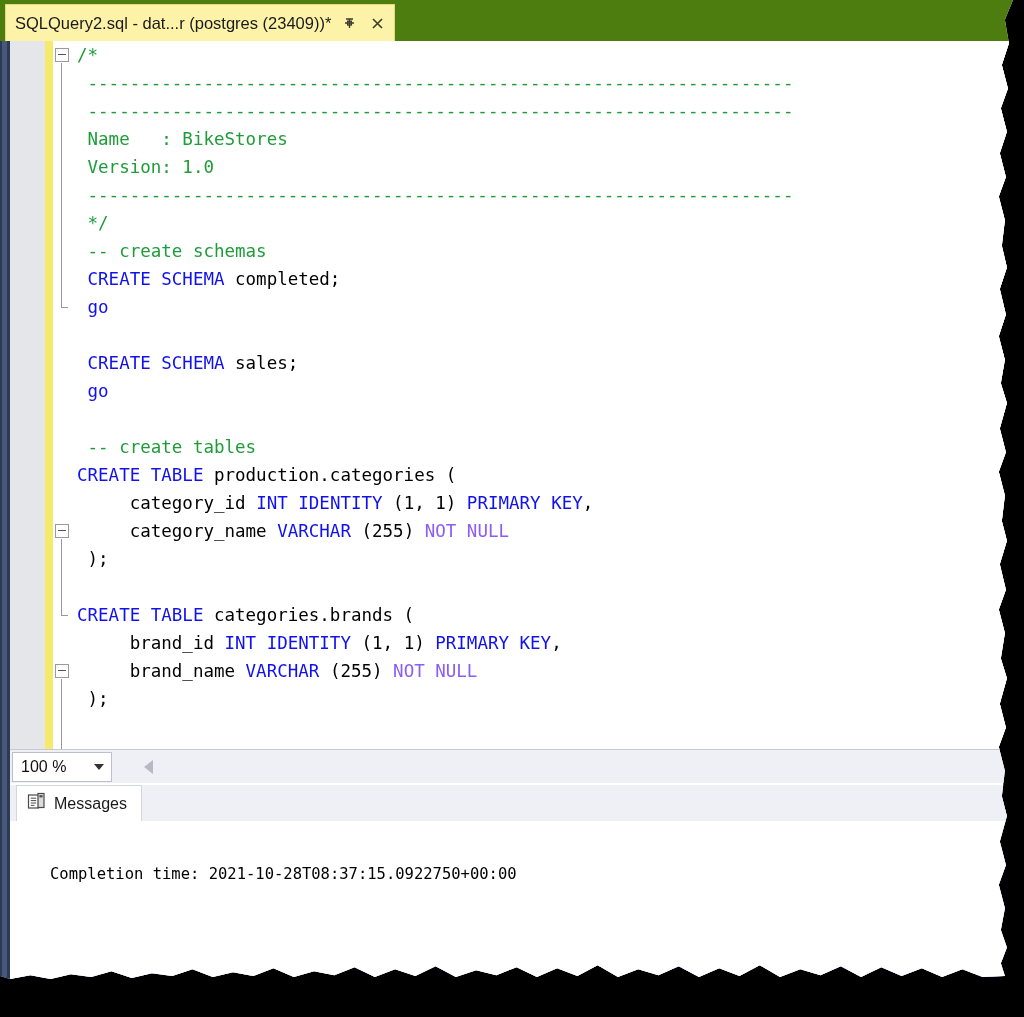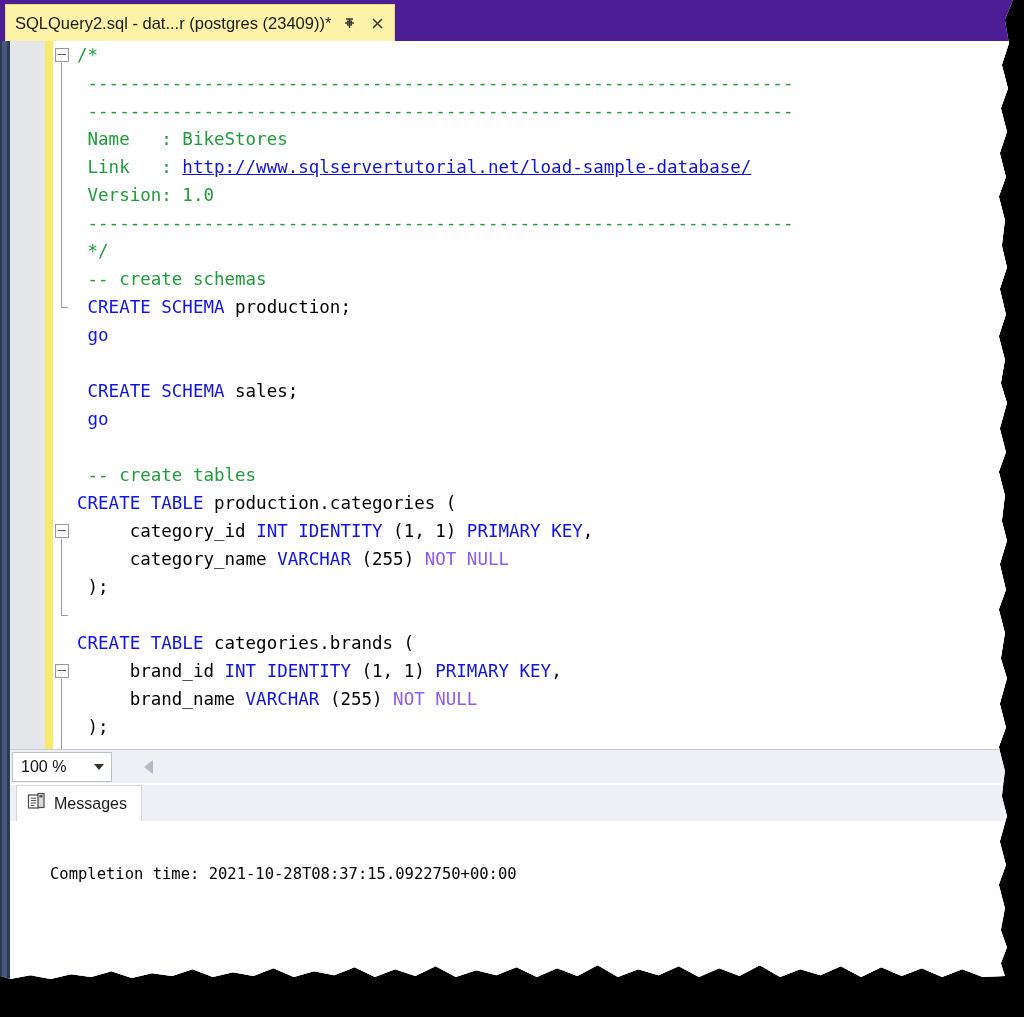--- a/index.html
+++ b/index.html
@@ -69,21 +69,21 @@
       0% 99.3%
     );
   }
 
   
   #tabstrip {
     position: absolute;
     left: 0; top: 0;
     width: 1013px;
     height: 48px;
-    background: #4c1d95;
+    background: #4d7c0f;
     text-decoration: underline;
   }
   #doc-tab {
     position: absolute;
     left: 5px; top: 4px;
     height: 37px;
     background: #fdf3a8;
     border-top: 1px solid #e8d97a;
     border-left: 1px solid #e8d97a;
     border-right: 1px solid #e8d97a;
@@ -315,26 +315,25 @@
   </div>
 
   <div id="editor">
     <div id="gutter"></div>
     <div id="change-bar"></div>
     <div id="code-area">
         <div class="code-line"><span class="tok-cmt">/*</span></div>
         <div class="code-line"><span class="tok-cmt"> -------------------------------------------------------------------</span></div>
         <div class="code-line"><span class="tok-cmt"> -------------------------------------------------------------------</span></div>
         <div class="code-line"><span class="tok-cmt"> Name   : BikeStores</span></div>
-        <div class="code-line"><span class="tok-cmt"> Link   : </span><span class="tok-link">http://www.sqlservertutorial.net/load-sample-database/</span></div>
         <div class="code-line"><span class="tok-cmt"> Version: 1.0</span></div>
         <div class="code-line"><span class="tok-cmt"> -------------------------------------------------------------------</span></div>
         <div class="code-line"><span class="tok-cmt"> */</span></div>
         <div class="code-line"><span class="tok-cmt"> -- create schemas</span></div>
-        <div class="code-line"><span class="tok-kw"> CREATE SCHEMA </span><span class="tok-id">production;</span></div>
+        <div class="code-line"><span class="tok-kw"> CREATE SCHEMA </span><span class="tok-id">completed;</span></div>
         <div class="code-line"><span class="tok-kw"> go</span></div>
         <div class="code-line"><span class="tok-id"></span></div>
         <div class="code-line"><span class="tok-kw"> CREATE SCHEMA </span><span class="tok-id">sales;</span></div>
         <div class="code-line"><span class="tok-kw"> go</span></div>
         <div class="code-line"><span class="tok-id"></span></div>
         <div class="code-line"><span class="tok-cmt"> -- create tables</span></div>
         <div class="code-line"><span class="tok-kw">CREATE TABLE </span><span class="tok-id">production.categories (</span></div>
         <div class="code-line"><span class="tok-id">     category_id </span><span class="tok-kw">INT IDENTITY </span><span class="tok-id">(1, 1) </span><span class="tok-kw">PRIMARY KEY</span><span class="tok-id">,</span></div>
         <div class="code-line"><span class="tok-id">     category_name </span><span class="tok-kw">VARCHAR </span><span class="tok-id">(255) </span><span class="tok-gray">NOT NULL</span></div>
         <div class="code-line"><span class="tok-id"> );</span></div>

